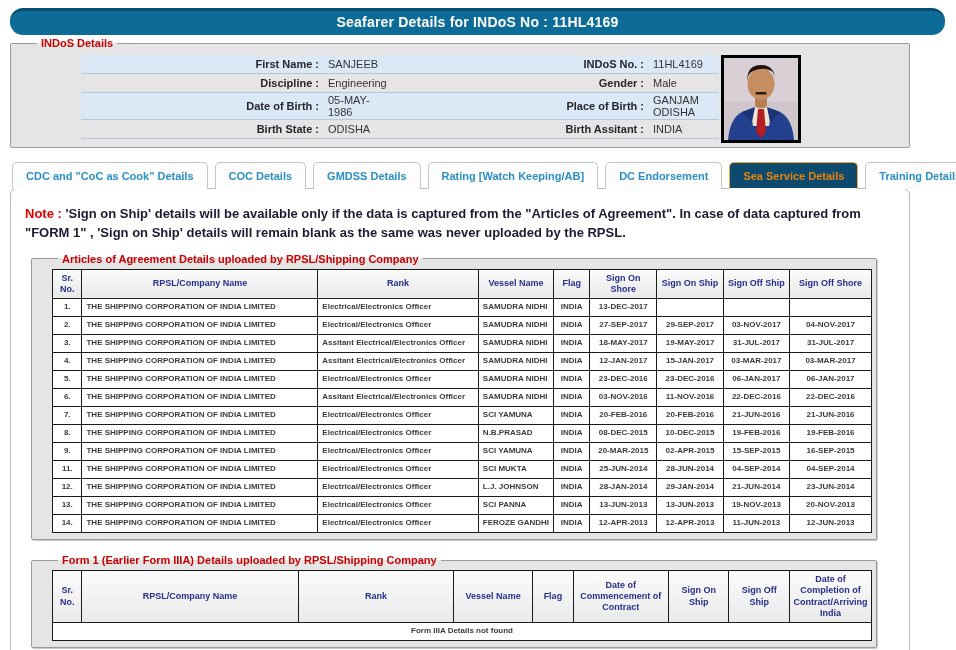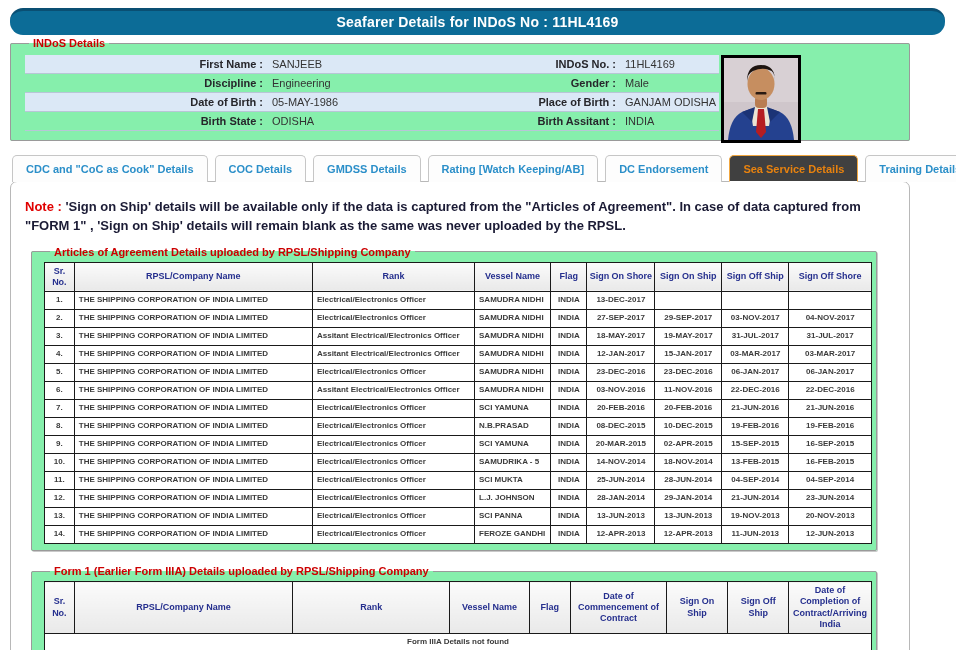--- a/index.html
+++ b/index.html
@@ -15,35 +15,35 @@
   .title-bar {
     margin: 0 11px 0 10px; height: 27px;
     background: #0c6c97; border-top: 3px solid #0a4f73;
     color: #ffffff; font-weight: bold; font-size: 14px;
     text-align: center; line-height: 23px; letter-spacing: .2px; border-radius: 13px;
   }
 
   
   fieldset.fs {
     border: 1px solid #9a9a9a; border-radius: 2px;
-    padding: 2px 4px 6px 12px; background: #86efac;
+    padding: 2px 4px 6px 20px; background: #e5e5e5;
   }
   fieldset.fs legend {
     color: #cc0000; font-weight: bold; font-size: 11px;
     padding: 0 4px; margin-left: 6px;
   }
 
   
   .indos-fs { margin: 2px 46px 0 10px; min-height: 104px; position: relative; }
   .indos-body { position: relative; padding: 4px 0 2px 2px; }
   .indos-rows { margin-right: 186px; }
   .irow {
     display: flex; align-items: center;
     min-height: 19px; border-bottom: 1px solid #b7c6d6;
-    font-size: 11px; padding: 1px 0;
+    font-size: 11px; padding: 1px 0; margin-left: 48px;
   }
   .irow.stripe { background: #dbe8f6; }
   .flabel { width: 238px; text-align: right; font-weight: bold; color: #26262b; }
   .flabel.l2 { width: 250px; }
   .fvalue { flex: 1; padding-left: 9px; color: #333; }
   .photo {
     position: absolute; top: 4px; right: 104px;
     width: 80px; height: 88px;
     border: 3px solid #000; background: #d6cdd2; overflow: hidden;
   }
@@ -52,21 +52,21 @@
   .tabs { display: flex; gap: 7px; margin: 14px 0 0 12px; position: relative; z-index: 2; }
   .tab {
     border: 1px solid #c6c6c6; border-bottom: none;
     border-radius: 5px 5px 0 0; background: #fdfdfd;
     color: #2b8fc9; font-weight: bold; font-size: 11px;
     padding: 7px 13px 6px 13px; cursor: pointer; white-space: nowrap;
     margin-bottom: -1px;
   }
   .tab.active {
     border: 1px solid #f2a73f; border-bottom: 1px solid #ffffff;
-    color: #e8820e; background: #404040;
+    color: #e8820e; background: #0c4a6e;
   }
 
   
   .panel {
     margin: 0 46px 0 10px; border: 1px solid #b8b8b8; border-radius: 7px;
     background: #fff; padding: 10px 14px 12px 12px; min-height: 462px;
     position: relative; z-index: 1;
   }
   .note { font-size: 13px; font-weight: bold; color: #1b1b35; line-height: 1.45; margin: 6px 2px 10px 2px; }
   .note-prefix { color: #e00000; }
@@ -283,31 +283,20 @@
               <td class="c1">THE SHIPPING CORPORATION OF INDIA LIMITED</td>
               <td class="c2">Electrical/Electronics Officer</td>
               <td class="c3">SCI YAMUNA</td>
               <td class="c4">INDIA</td>
               <td class="c5">20-MAR-2015</td>
               <td class="c6">02-APR-2015</td>
               <td class="c7">15-SEP-2015</td>
               <td class="c8">16-SEP-2015</td>
             </tr>
             <tr>
-              <td class="c0">10.</td>
-              <td class="c1">THE SHIPPING CORPORATION OF INDIA LIMITED</td>
-              <td class="c2">Electrical/Electronics Officer</td>
-              <td class="c3">SAMUDRIKA - 5</td>
-              <td class="c4">INDIA</td>
-              <td class="c5">14-NOV-2014</td>
-              <td class="c6">18-NOV-2014</td>
-              <td class="c7">13-FEB-2015</td>
-              <td class="c8">16-FEB-2015</td>
-            </tr>
-            <tr>
               <td class="c0">11.</td>
               <td class="c1">THE SHIPPING CORPORATION OF INDIA LIMITED</td>
               <td class="c2">Electrical/Electronics Officer</td>
               <td class="c3">SCI MUKTA</td>
               <td class="c4">INDIA</td>
               <td class="c5">25-JUN-2014</td>
               <td class="c6">28-JUN-2014</td>
               <td class="c7">04-SEP-2014</td>
               <td class="c8">04-SEP-2014</td>
             </tr>

